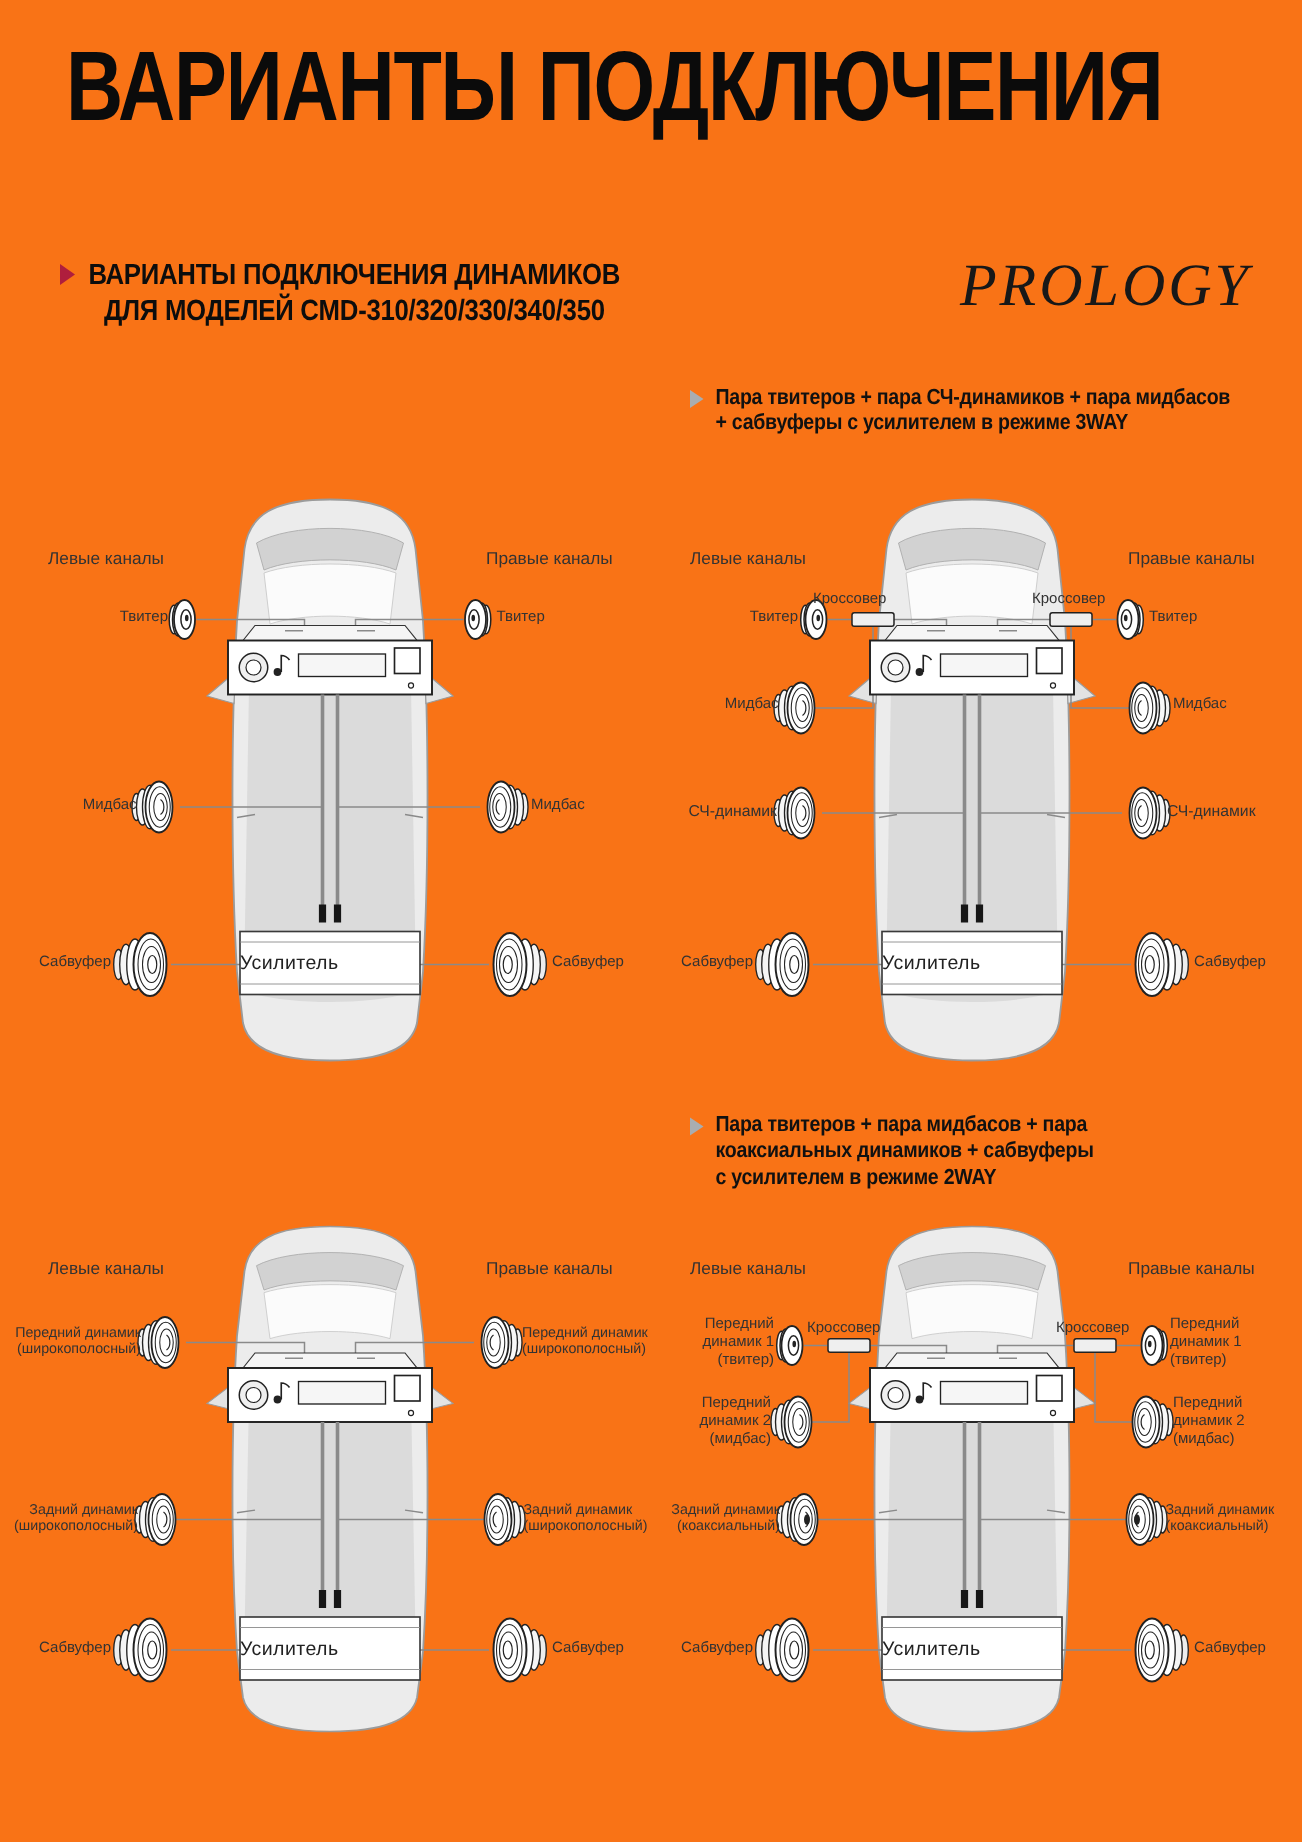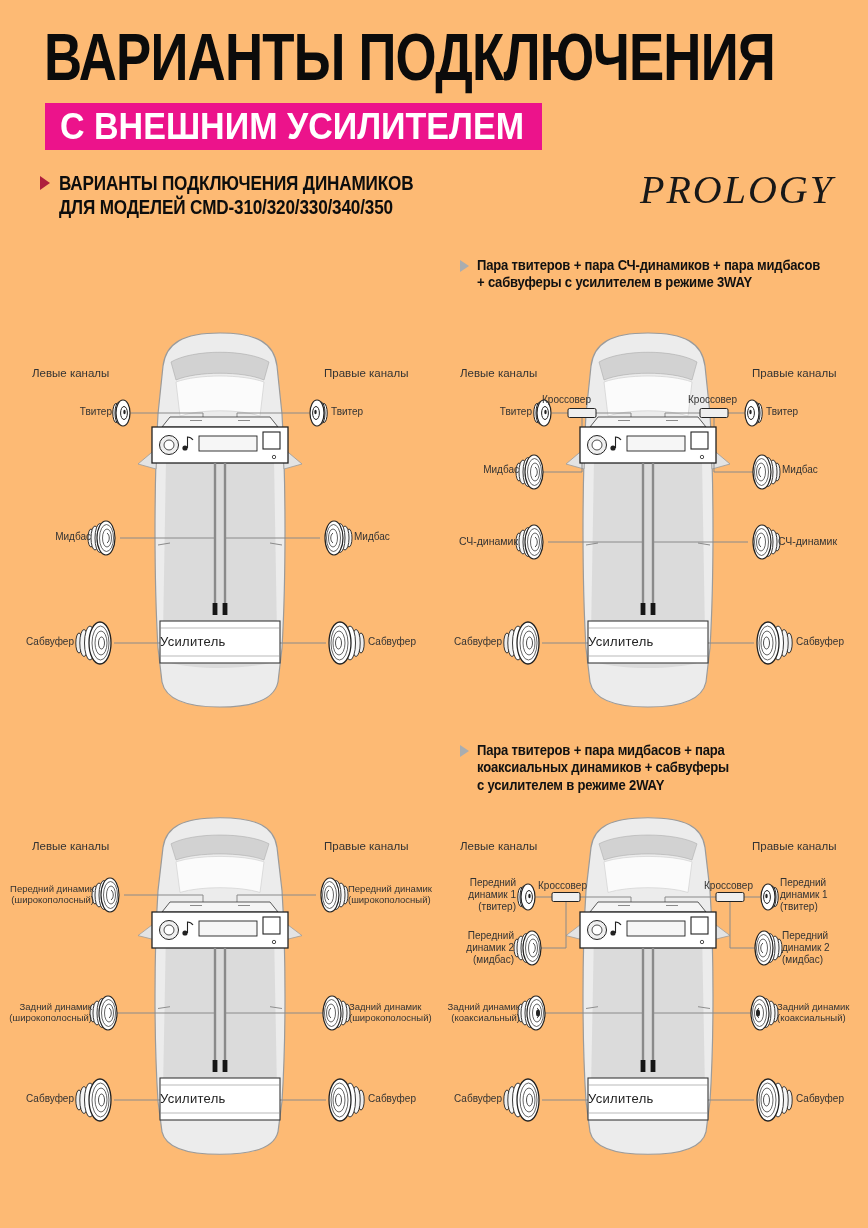--- a/index.html
+++ b/index.html
@@ -1,25 +1,25 @@
 <!DOCTYPE html>
 <html><head>
 <meta charset="utf-8">
 <style>
   html,body{margin:0;padding:0;background:#fff;}
-  #page{position:relative;width:868px;height:1228px;background:#fdba74;overflow:hidden;
+  #page{position:relative;width:868px;height:1228px;background:#f97316;overflow:hidden;
         font-family:"Liberation Sans","DejaVu Sans",sans-serif;}
   
   .title{position:absolute;left:44px;top:24px;font-size:66px;font-weight:bold;color:#0b0b0b;
          letter-spacing:-1px;white-space:nowrap;transform:scaleX(.80);transform-origin:left top;line-height:1;}
   .banner{position:absolute;left:45px;top:103px;width:497px;height:47px;background:#EC138B;
           display:flex;align-items:center;}
   .banner .txt{margin-left:15px;color:#fff;font-size:37px;font-weight:bold;white-space:nowrap;
                transform:scaleX(.92);transform-origin:left center;line-height:1;}
-  .sub{position:absolute;left:40px;top:172px;display:flex;gap:9px;align-items:flex-start;}
+  .sub{position:absolute;left:40px;top:172px;display:flex;gap:9px;align-items:flex-start;text-align:center;}
   .tri-red{width:0;height:0;border-left:10px solid #AF1E3D;border-top:7px solid transparent;
            border-bottom:7px solid transparent;margin-top:4px;}
   .sub .txt{font-size:19.5px;font-weight:bold;color:#0d0d0d;line-height:1.22;white-space:pre;
             transform:scaleX(.88);transform-origin:left top;letter-spacing:-.2px;}
   .brand{position:absolute;right:34px;top:166px;font-family:"Liberation Serif","DejaVu Serif",serif;
          font-style:italic;font-weight:normal;font-size:40px;letter-spacing:2px;color:#181818;}
   
   .quad{position:absolute;width:424px;height:485px;}
   .q1{left:8px;top:255px;} .q2{left:436px;top:255px;}
   .q3{left:8px;top:740px;} .q4{left:436px;top:740px;}
@@ -102,23 +102,20 @@
       <rect x="0" y="0" width="120" height="42" fill="#fff" stroke="#3a3a3a" stroke-width="1.1"></rect>
       <line x1="0" y1="7" x2="120" y2="7" stroke="#3a3a3a" stroke-width="0.6"></line>
       <line x1="0" y1="35" x2="120" y2="35" stroke="#3a3a3a" stroke-width="0.6"></line>
     </g>
   </defs>
 </svg>
 
 <div id="page">
 
   <div class="title">ВАРИАНТЫ ПОДКЛЮЧЕНИЯ</div>
-  <div class="banner">
-    <span class="txt">С ВНЕШНИМ УСИЛИТЕЛЕМ</span>
-  </div>
   <div class="sub">
     <span class="tri-red"></span>
     <span class="txt">ВАРИАНТЫ ПОДКЛЮЧЕНИЯ ДИНАМИКОВ
 ДЛЯ МОДЕЛЕЙ CMD-310/320/330/340/350</span>
   </div>
   <div class="brand">PROLOGY</div>
 
   <div class="quad q1">
     <div class="diagram">
       <svg width="424" height="425" viewBox="0 0 424 425">

